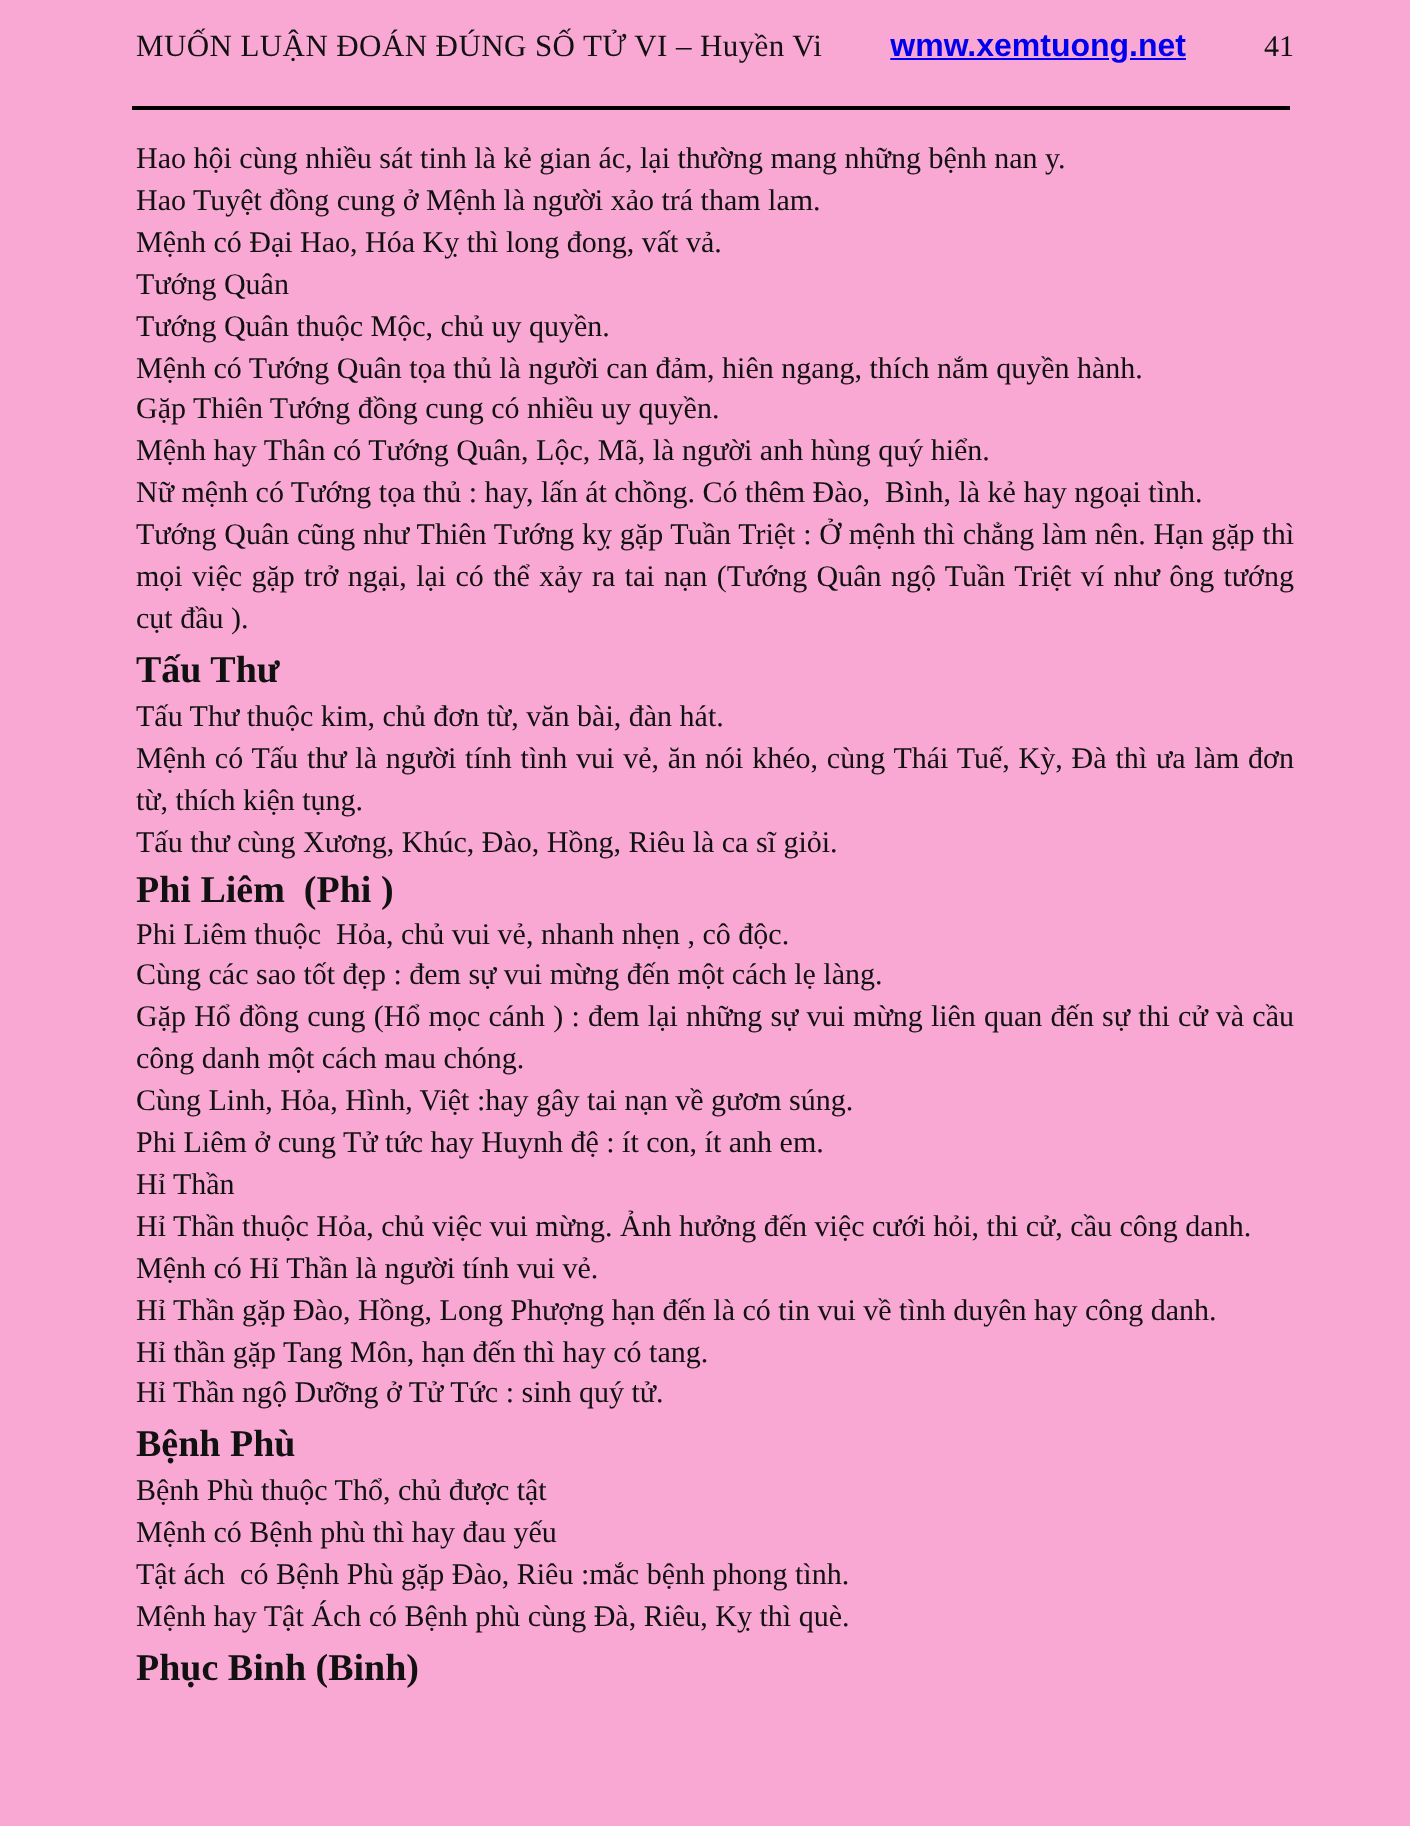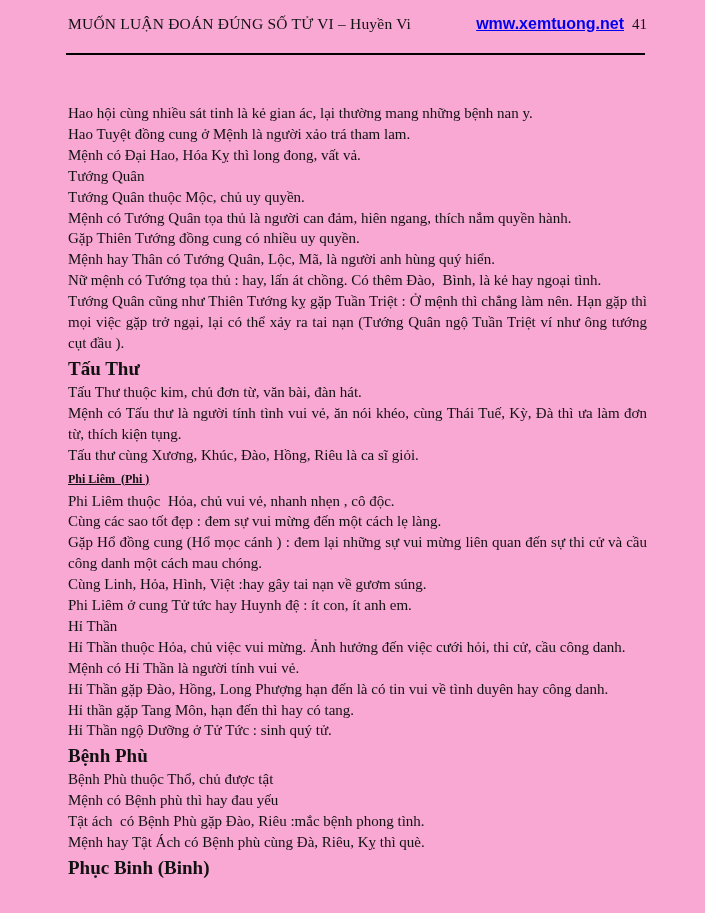--- a/index.html
+++ b/index.html
@@ -20,64 +20,63 @@
   }
   .header-title{
     font-size:15.5px;
     letter-spacing:0.2px;
     white-space:nowrap;
   }
   .header-right{
     margin-left:auto;
     display:flex;
     align-items:flex-end;
-    gap:8px;
+    gap:39px;
   }
   .header-url{
     font-family:"Liberation Sans", sans-serif;
     font-weight:bold;
     font-size:16px;
     color:#0000ee;
     text-decoration:underline;
     cursor:pointer;
     white-space:nowrap;
   }
   .header-page{
     font-size:15px;
   }
   .rule{
     position:absolute;
     left:66px;right:60px;top:53px;
     border-top:2px solid #000;
   }
   .content{
     position:absolute;
-    left:68px;right:58px;top:70px;margin-top:33px;
+    left:68px;right:58px;top:70px;
   }
   .body-line{
     margin:0;
     font-size:15px;
     line-height:20.9px;
     text-align:justify;
     white-space:pre-wrap;
   }
   .heading-lg{
     margin:3px 0 1px 0;
     font-size:19px;
     line-height:24px;
     font-weight:bold;
     white-space:pre-wrap;
   }
   .heading-md{
     margin:2px 0 1px 0;
-    font-size:12px;
+    font-size:19px;
     line-height:22px;
     font-weight:bold;
     white-space:pre-wrap;
-    text-decoration:underline;
   }
 </style>
 </head>
 <body>
 
 <div class="page">
 
   <div class="header">
     <span class="header-title">MUỐN LUẬN ĐOÁN ĐÚNG SỐ TỬ VI – Huyền Vi</span>
     <span class="header-right">

